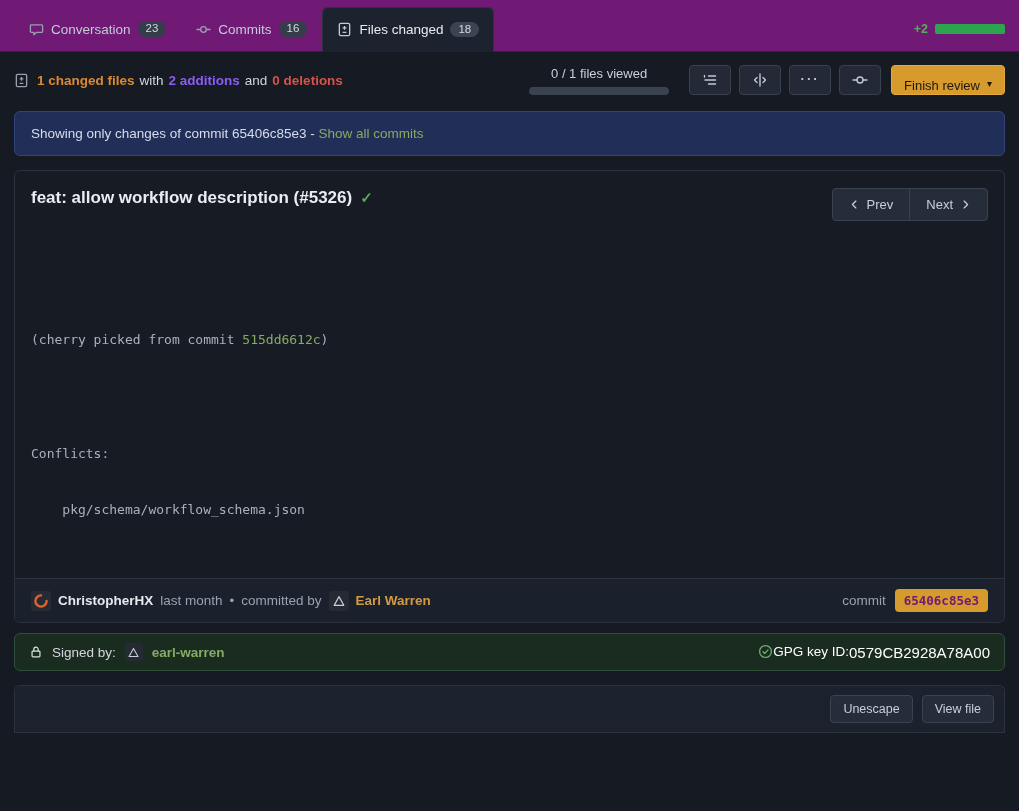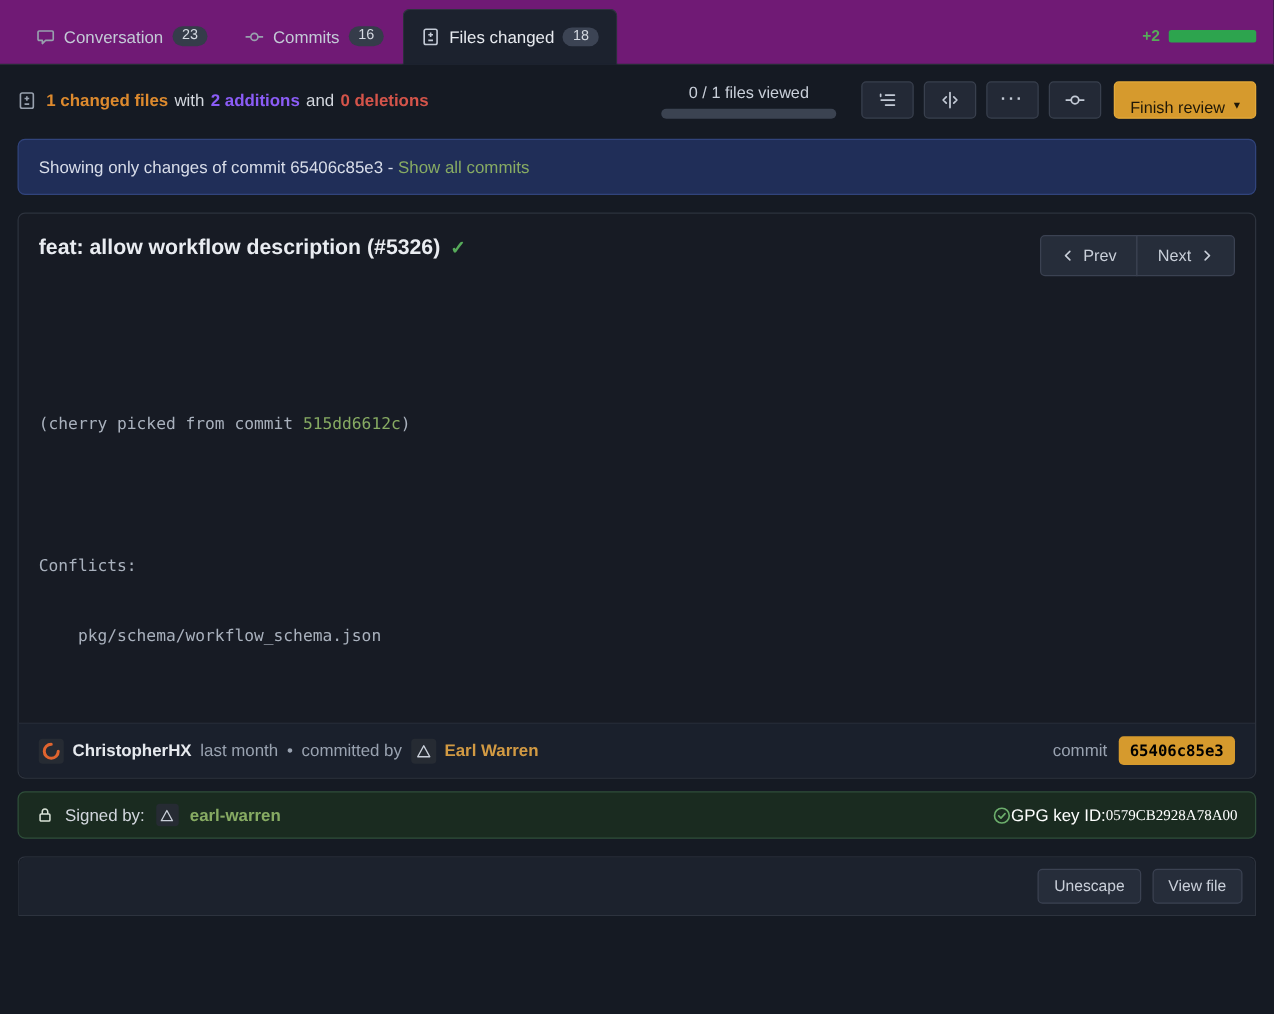--- a/index.html
+++ b/index.html
@@ -90,34 +90,34 @@
     display:flex; align-items:center; gap:7px; background:#1a202c;
     border-top:1px solid #2d333e; padding:10px 16px; border-radius:0 0 6px 6px; font-size:13.5px;
   }
   .avatar { width:20px; height:20px; border-radius:3px; background:#262b33;
     display:flex; align-items:center; justify-content:center; flex:none; }
   .author { font-weight:700; color:#e6e9ee; }
   .muted { color:#99a2b0; }
   .committer { font-weight:700; color:#d29a43; }
   .commit-foot .right { margin-left:auto; display:flex; align-items:center; gap:9px; }
   .hash-badge {
-    background:#d69a2d; color:#000000; font-family:"DejaVu Sans Mono", monospace;
+    background:#d69a2d; color:#701a75; font-family:"DejaVu Sans Mono", monospace;
     font-size:12.5px; font-weight:700; padding:4px 9px; border-radius:4px; cursor:pointer;
   }
 
   
   .signed {
     margin:10px 14px 0; background:#1a2b20; border:1px solid #2f4f3a; border-radius:6px;
     padding:9px 14px; display:flex; align-items:center; gap:9px; font-size:13.5px;
   }
   .signed .lock { color:#d9e2d6; }
   .signed a { color:#87ab63; font-weight:600; text-decoration:none; cursor:pointer; }
   .gpg { margin-left:auto; display:flex; align-items:flex-start; gap:0; color:#ffffff; }
   .gpg .shield { color:#6cae6c; }
-  .gpg .key { font-family:Liberation Serif, serif; font-size:12px; }
+  .gpg .key { font-family:Liberation Sans, sans-serif; font-size:15px; }
 
   
   .diff-box { margin:14px 14px 0; border:1px solid #2d333e; border-bottom:none; border-radius:6px 6px 0 0; background:#151a23; }
   .diff-head {
     display:flex; align-items:center; gap:9px; padding:9px 10px;
     background:#1c222d; border-bottom:1px solid #2d333e; border-radius:6px 6px 0 0; font-size:13px;
   }
   .smallbtn {
     padding:6px 12px; background:#262d3a; border:1px solid #3b4252; border-radius:4px;
     color:#c9cfd9; font-size:12.5px; cursor:pointer;

